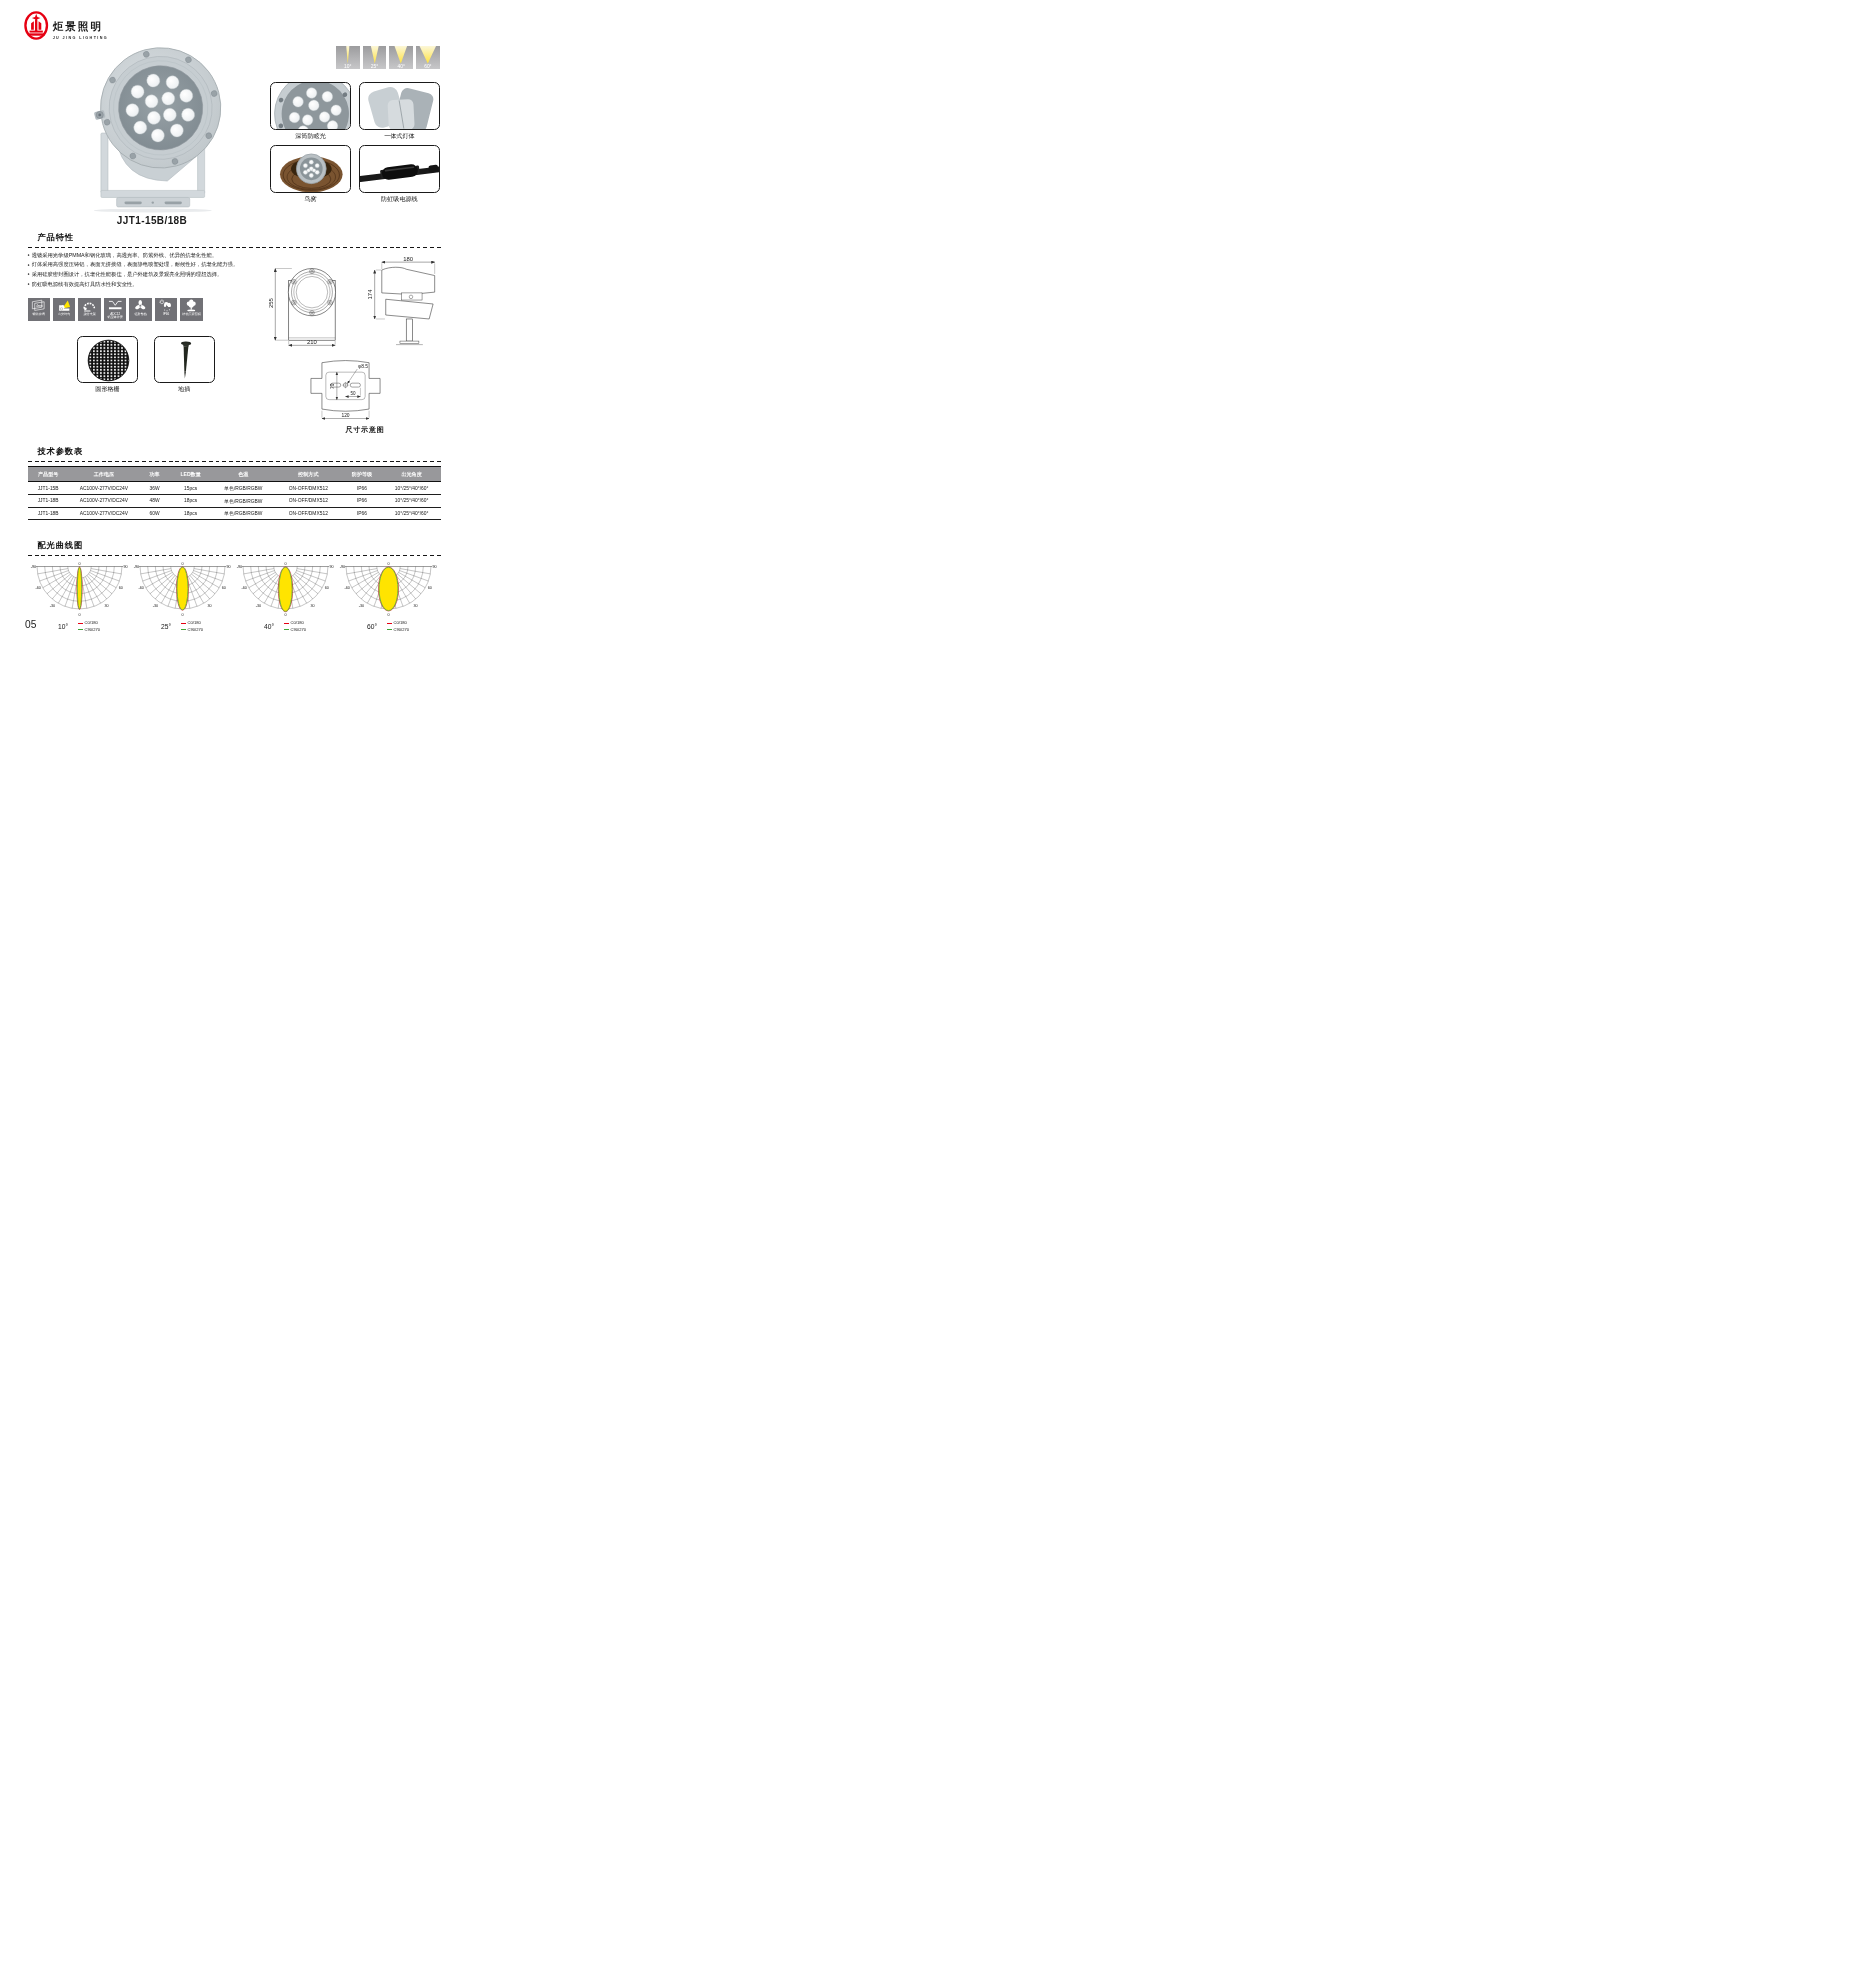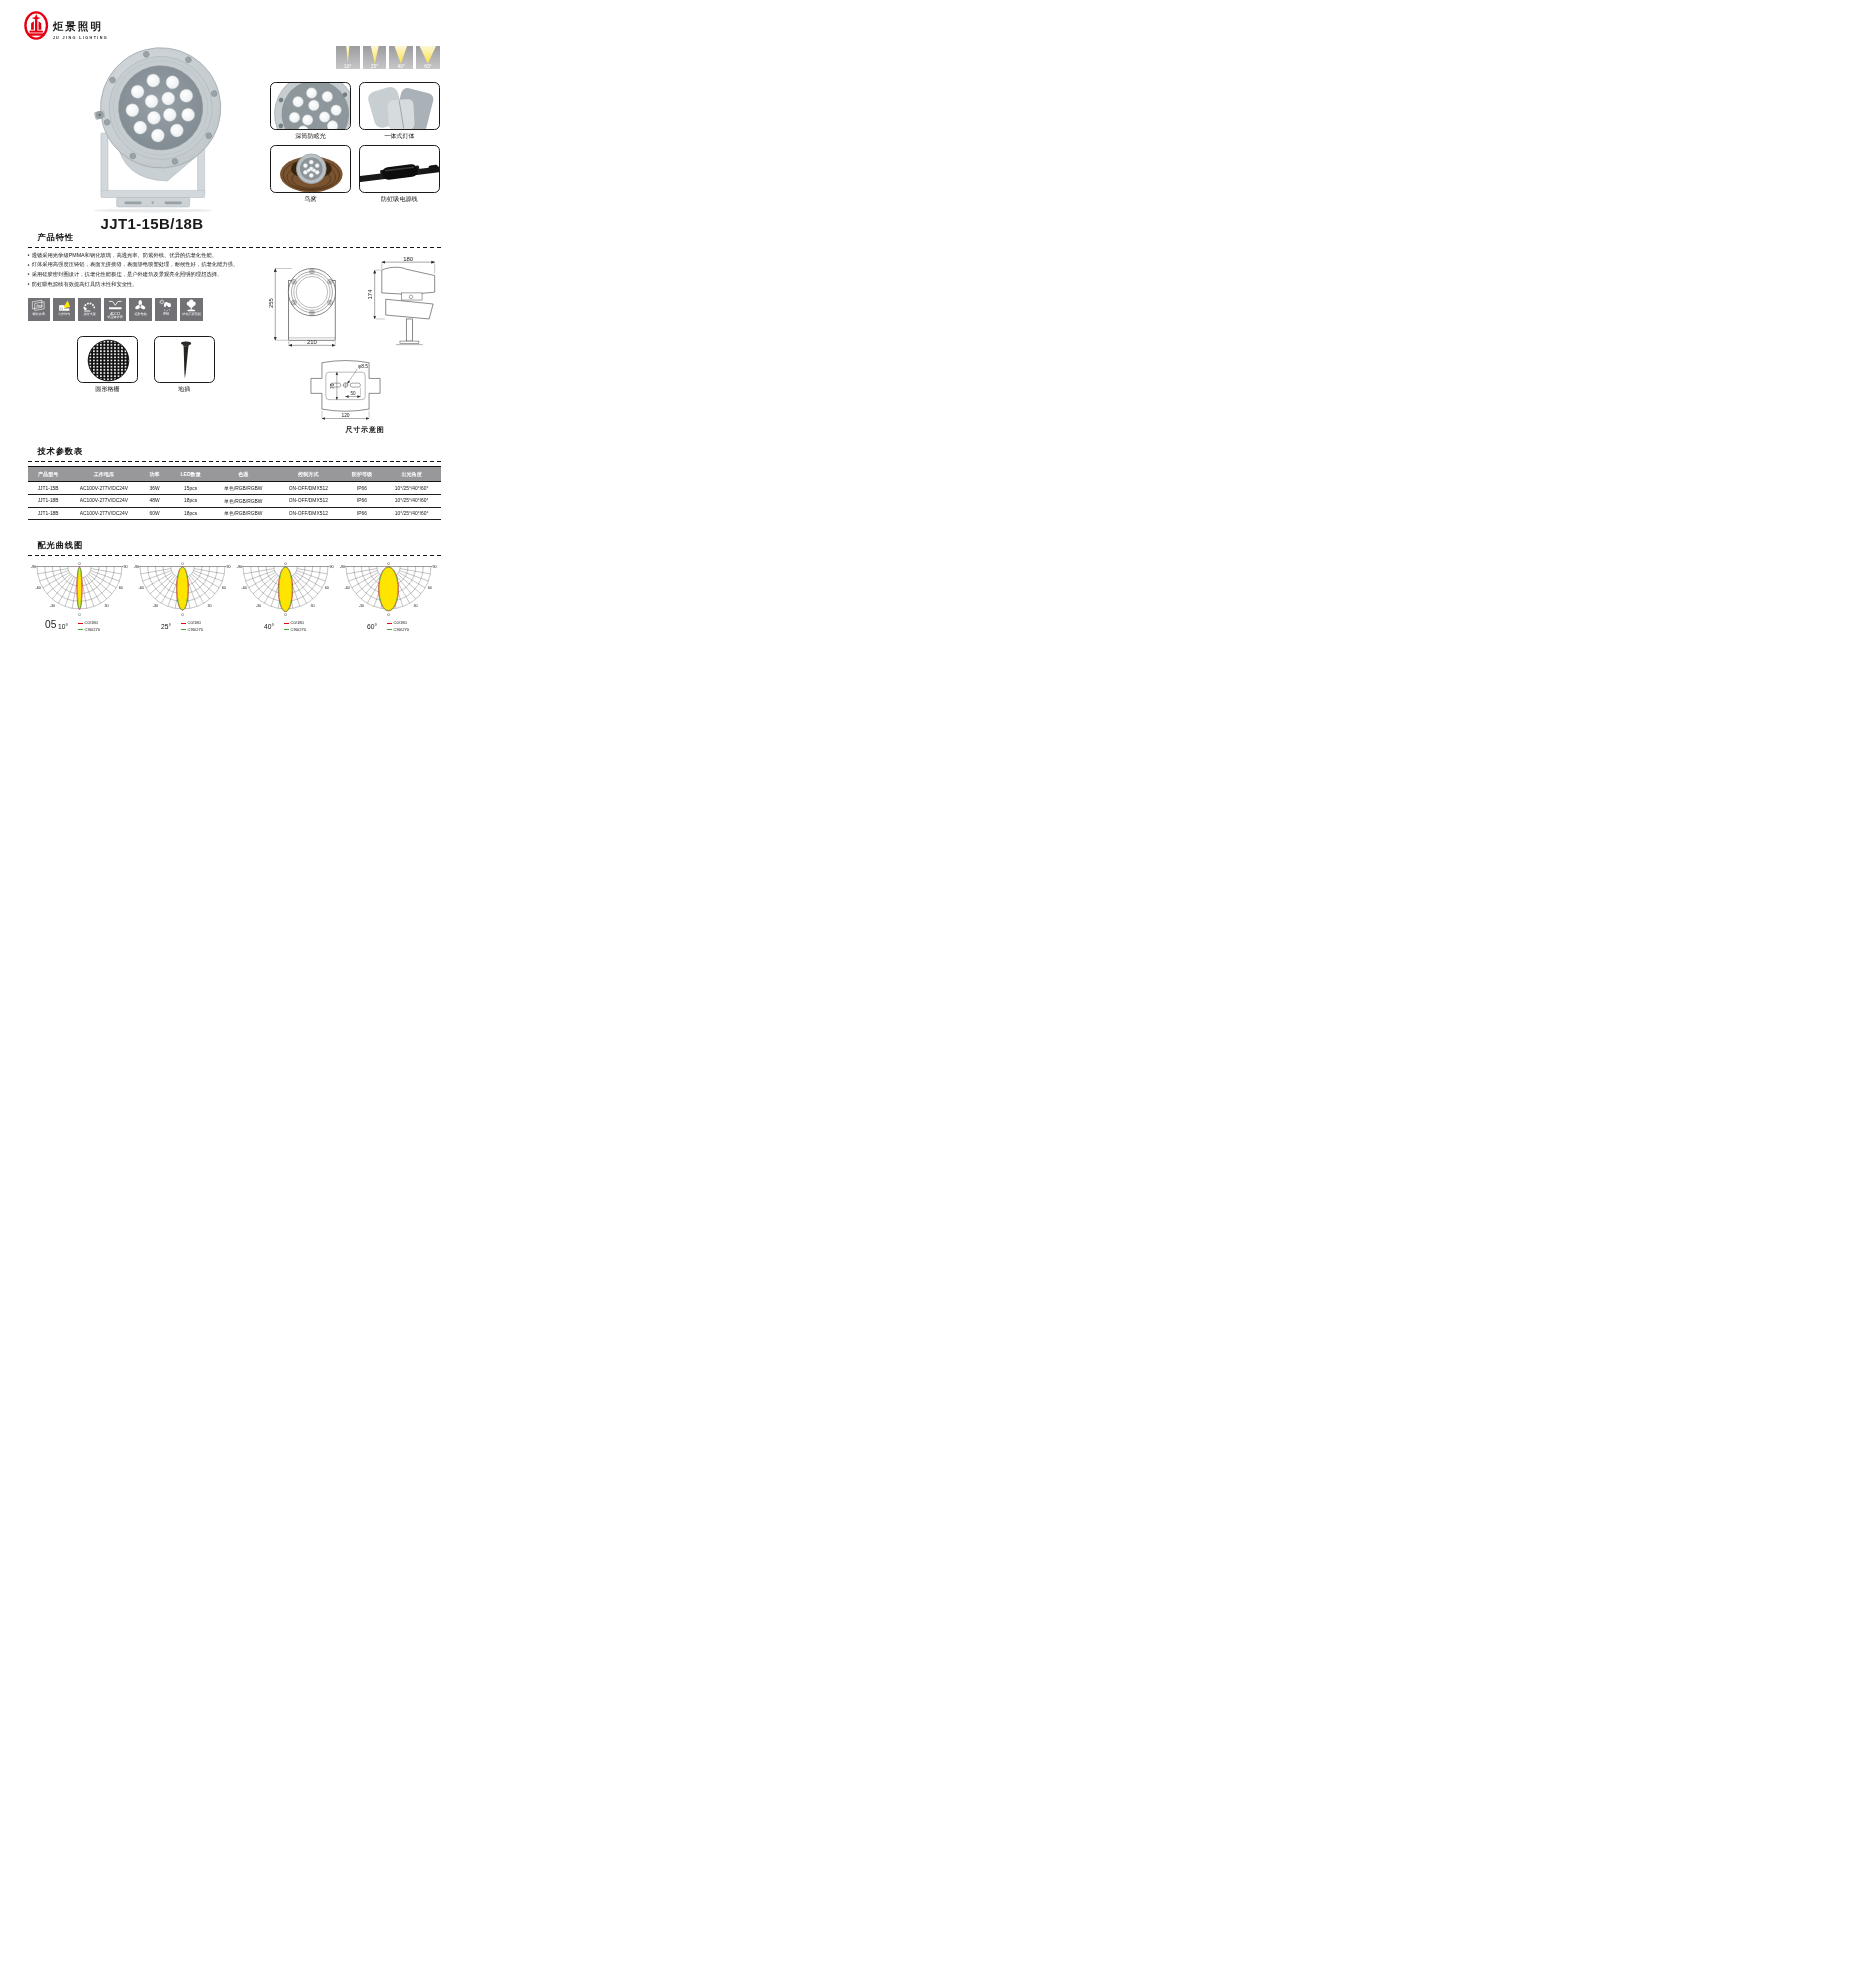--- a/index.html
+++ b/index.html
@@ -15,21 +15,21 @@
 
   
   .beam-icons { position:absolute; left:336px; top:46px; display:flex; gap:3.1px; }
   .beam-icon { position:relative; width:23.6px; height:23px; background:linear-gradient(180deg,#9c9c9e 0%,#c7c7c9 100%); }
   .beam-icon svg { display:block; }
   .beam-label { position:absolute; left:0; right:0; bottom:0.4px; text-align:center; color:#fff; font-size:4.9px; }
 
   
   .main-photo { position:absolute; left:63px; top:34px; width:178px; height:180px; }
   .main-title { position:absolute; left:63px; top:215px; width:178px; text-align:center;
-                font-size:15px; font-weight:800; letter-spacing:0.4px; color:#1a1a1a; }
+                font-size:10px; font-weight:800; letter-spacing:0.4px; color:#1a1a1a; }
 
   
   .detail-grid { position:absolute; left:270px; top:82px; width:171px;
                  display:grid; grid-template-columns:81px 81px; column-gap:7.9px; row-gap:4.7px; }
   .photo-box { width:81px; height:48px; border:0.8px solid #1a1a1a; border-radius:5.5px; overflow:hidden; background:#fff; }
   .photo-caption { text-align:center; font-size:6.1px; color:#111; margin-top:1.6px; }
 
   
   .section-title { font-size:8.3px; font-weight:bold; letter-spacing:0.8px; color:#101010;padding-left:10px; }
   .dashed { height:1.2px; margin-top:3.5px;
@@ -71,21 +71,21 @@
   .photometric { position:absolute; left:27.5px; top:517px; width:413px;margin-top:23px; }
   .charts-row { display:flex; margin-top:5.5px; }
   .chart-block { width:103px; }
   .chart svg { display:block; }
   .chart svg text { font-family:inherit; }
   .chart-caption { display:flex; justify-content:center; align-items:center; gap:10.2px; margin-top:0; }
   .angle-label { font-size:6.7px; color:#151515; }
   .legend { font-size:4.1px; line-height:1.55; color:#1a1a1a; }
   .legend .sw { display:inline-block; width:4.7px; height:1px; vertical-align:middle; margin-right:1.6px; }
 
-  .pagenum { position:absolute; left:25px; top:619px; font-size:10.2px; color:#1a1a1a;margin-left:20px; }
+  .pagenum { position:absolute; left:25px; top:619px; font-size:10.2px; color:#1a1a1a; }
 </style>
 </head>
 <body>
 
 <svg width="0" height="0" style="position:absolute" aria-hidden="true">
   <defs>
     <linearGradient id="beamY" x1="0" y1="0" x2="0" y2="1">
       <stop offset="0" stop-color="#fcf7d8"></stop>
         <stop offset="1" stop-color="#ffe23e"></stop>
     </linearGradient>

